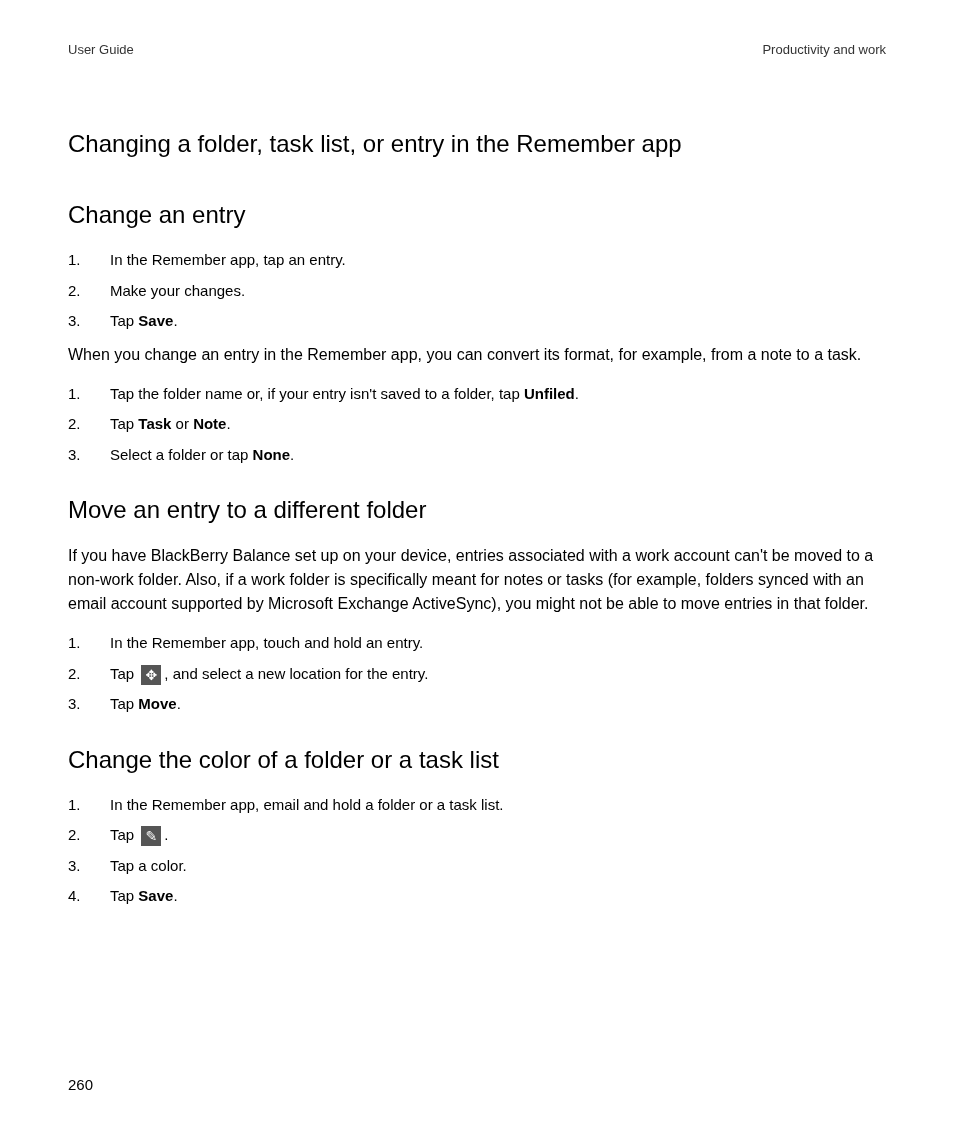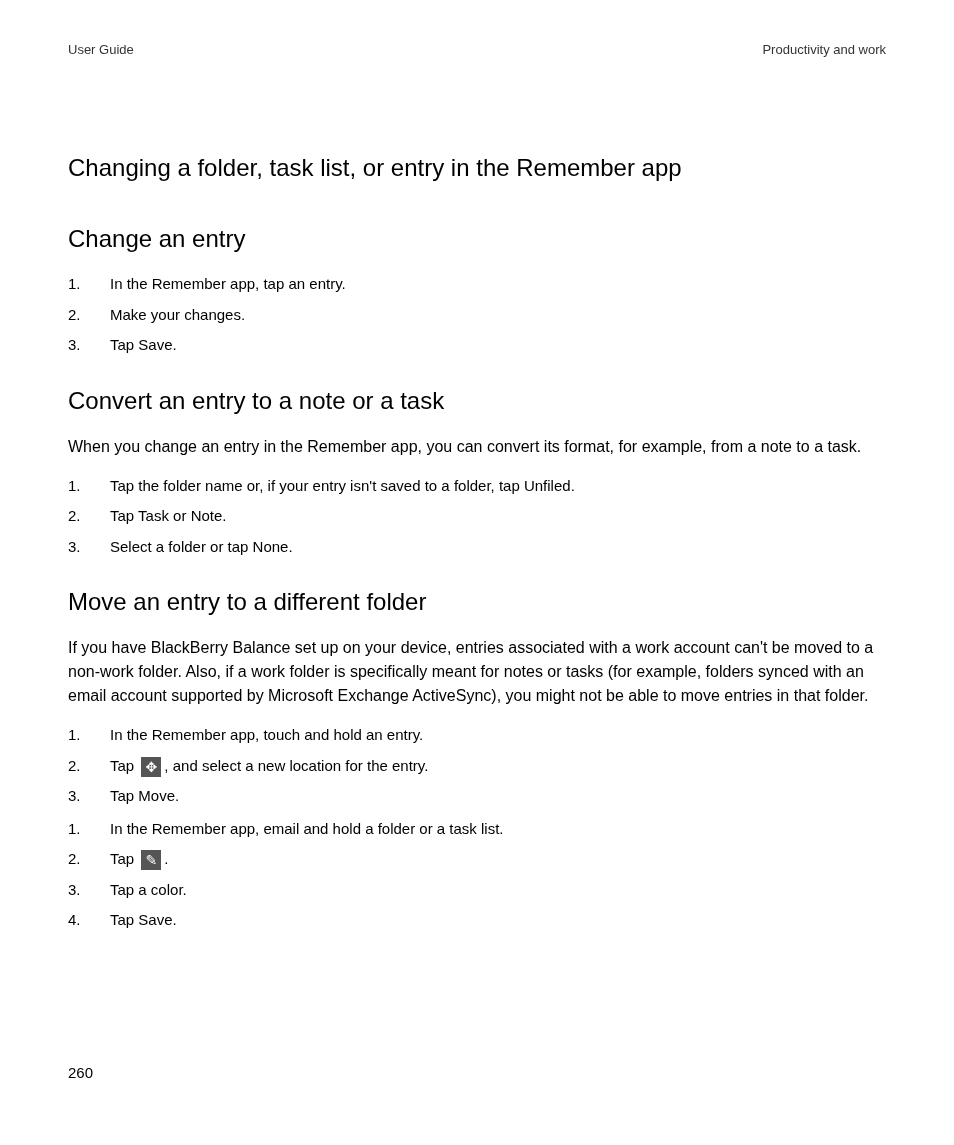--- a/index.html
+++ b/index.html
@@ -14,21 +14,21 @@
       width: 954px;
       height: 1145px;
       position: relative;
       padding: 42px 68px 0 68px;
     }
     .header {
       display: flex;
       justify-content: space-between;
       font-size: 13px;
       color: #333;
-      margin-bottom: 96px;
+      margin-bottom: 72px;
     }
     h1 {
       font-size: 24px;
       font-weight: 400;
       line-height: 1.25;
       margin-bottom: 42px;
     }
     h2 {
       font-size: 24px;
       font-weight: 400;
@@ -56,21 +56,21 @@
       position: relative;
       margin-bottom: 8px;
     }
     ol li::before {
       content: counter(step) ".";
       position: absolute;
       left: 0;
       top: 0;
     }
     .bold {
-      font-weight: 400;
+      font-weight: 700;
       text-align: center;
     }
     .icon-box {
       display: inline-block;
       width: 20px;
       height: 20px;
       background: #555;
       vertical-align: middle;
       margin: 0 3px;
       position: relative;
@@ -88,21 +88,21 @@
       content: "✎";
       color: #fff;
       position: absolute;
       top: 50%;
       left: 50%;
       transform: translate(-50%, -50%);
       font-size: 14px;
     }
     .page-number {
       position: absolute;
-      bottom: 64px;
+      bottom: 52px;
       left: 68px;
       font-size: 15px;
       text-align: right;
     }
   </style>
 </head>
 <body>
 
 <div class="header">
   <span>User Guide</span>
@@ -111,34 +111,34 @@
 
 <h1>Changing a folder, task list, or entry in the Remember app</h1>
 
 <div id="sections-container">
     <h2>Change an entry</h2>
     <ol>
       <li>In the Remember app, tap an entry.</li>
       <li>Make your changes.</li>
       <li><span>Tap </span><span class="bold">Save</span><span>.</span></li>
     </ol>
-    <h2>Convert an entry to a note or a task</h2>
     <p class="intro">When you change an entry in the Remember app, you can convert its format, for example, from a note to a task.</p>
     <ol>
       <li><span>Tap the folder name or, if your entry isn't saved to a folder, tap </span><span class="bold">Unfiled</span><span>.</span></li>
       <li><span>Tap </span><span class="bold">Task</span><span> or </span><span class="bold">Note</span><span>.</span></li>
       <li><span>Select a folder or tap </span><span class="bold">None</span><span>.</span></li>
     </ol>
     <h2>Move an entry to a different folder</h2>
     <p class="intro">If you have BlackBerry Balance set up on your device, entries associated with a work account can't be moved to a non-work folder. Also, if a work folder is specifically meant for notes or tasks (for example, folders synced with an email account supported by Microsoft Exchange ActiveSync), you might not be able to move entries in that folder.</p>
     <ol>
       <li>In the Remember app, touch and hold an entry.</li>
       <li><span>Tap </span><span class="icon-box icon-move"></span><span>, and select a new location for the entry.</span></li>
       <li><span>Tap </span><span class="bold">Move</span><span>.</span></li>
     </ol>
+    <h2>Change the color of a folder or a task list</h2>
     <ol>
       <li>In the Remember app, email and hold a folder or a task list.</li>
       <li><span>Tap </span><span class="icon-box icon-edit"></span><span>.</span></li>
       <li>Tap a color.</li>
       <li><span>Tap </span><span class="bold">Save</span><span>.</span></li>
     </ol>
   </div>
 
 <div class="page-number">260</div>
 

